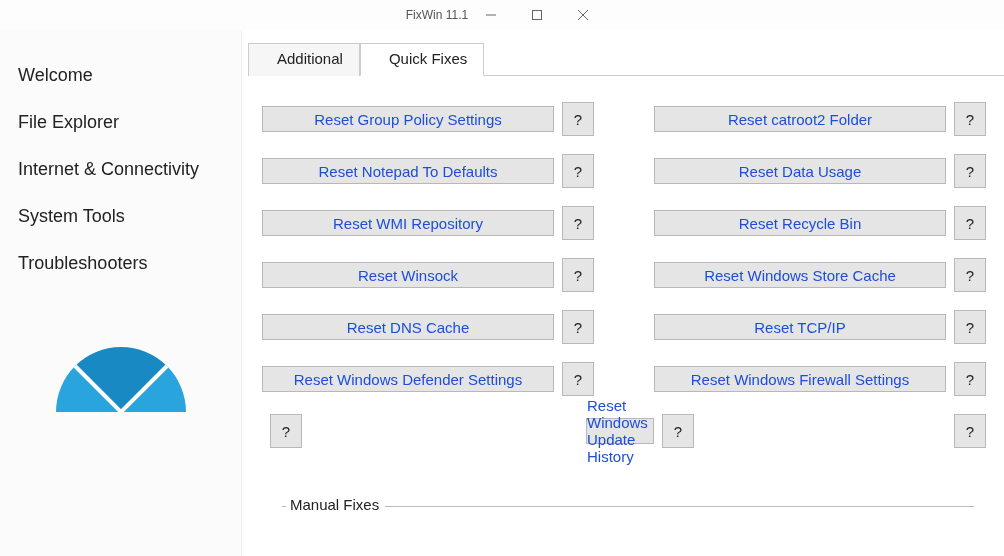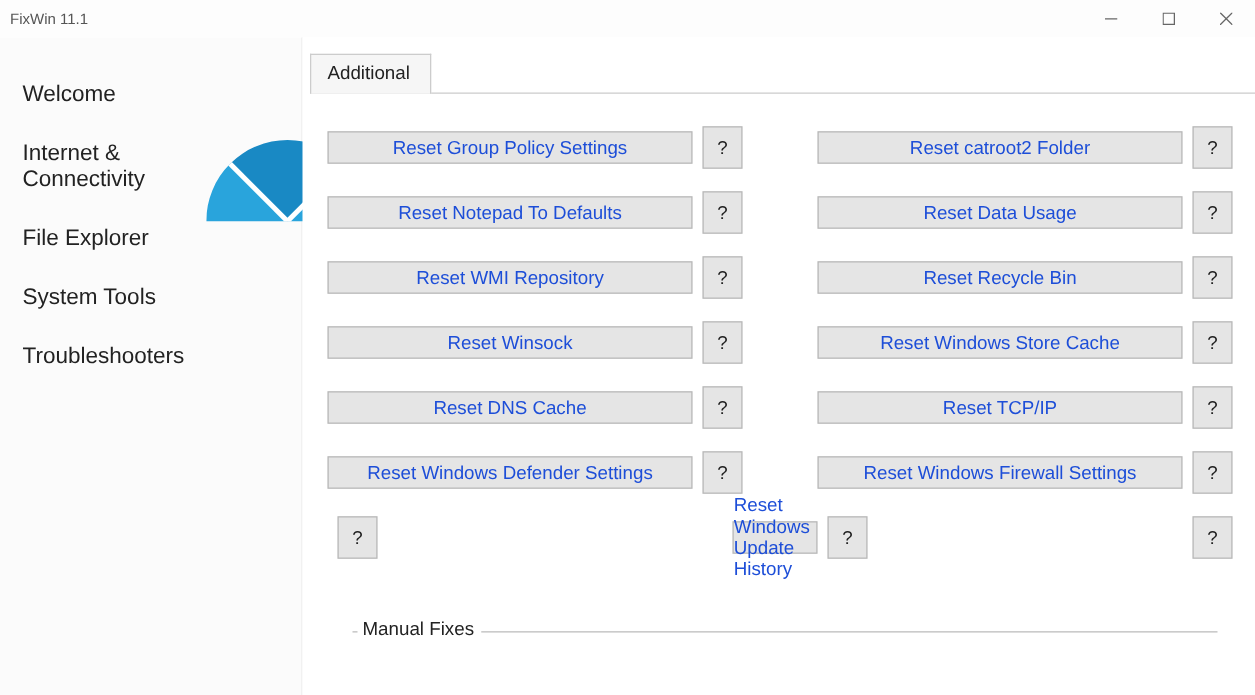--- a/index.html
+++ b/index.html
@@ -13,21 +13,21 @@
       width: 1004px;
       height: 556px;
       overflow: hidden;
       font-size: 14px;
       color: #222;
     }
     .titlebar {
       height: 30px;
       display: flex;
       align-items: center;
-      justify-content: space-between;
+      justify-content: center;
       padding: 0 0 0 8px;
       background: #fdfdfd;
     }
     .titlebar-title {
       font-size: 12px;
       color: #555;
     }
     .window-controls {
       display: flex;
       height: 100%;
@@ -49,21 +49,21 @@
     }
     .app-body {
       display: flex;
       height: calc(100% - 30px);
     }
     .sidebar {
       width: 242px;
       background: #fbfbfb;
       border-right: 1px solid #eee;
       display: flex;
-      flex-direction: row;
+      flex-direction: column;
       padding-top: 22px;
     }
     .sidebar-item {
       padding: 13px 18px 13px 18px;
       font-size: 18px;
       color: #222;
       cursor: pointer;
     }
     .sidebar-item.active {
       font-weight: 700;
@@ -105,21 +105,21 @@
       background: #fff;
       padding: 12px 0 0 0;
       position: relative;
     }
     .tabs {
       display: flex;
       border-bottom: 1px solid #ccc;
       margin-left: 6px;
     }
     .tab {
-      padding: 6px 16px 8px 13px;
+      padding: 6px 16px 8px 28px;
       font-size: 15px;
       background: #f0f0f0;
       border: 1px solid #ccc;
       border-bottom: none;
       margin-right: 0px;
       position: relative;
       top: 1px;
       cursor: pointer;
     }
     .tab.active {
@@ -209,35 +209,36 @@
           <line x1="10" y1="0" x2="0" y2="10"></line>
         </svg>
     </div>
   </div>
 </div>
 
 <div class="app-body">
   <div class="sidebar">
     <div id="sidebar-items">
         <div class="sidebar-item">Welcome</div>
+        <div class="sidebar-item">File Explorer</div>
         <div class="sidebar-item">Internet &amp; Connectivity</div>
-        <div class="sidebar-item">File Explorer</div>
         <div class="sidebar-item">System Tools</div>
         <div class="sidebar-item">Troubleshooters</div>
       </div>
     <div class="sidebar-logo">
       <div class="pie">
         <div class="pie-inner pie-lines"></div>
       </div>
     </div>
   </div>
 
   <div class="content">
     <div class="tabs" id="tab-bar">
         <div class="tab">Additional</div>
+        <div class="tab active">Quick Fixes</div>
       </div>
     <div class="tab-panel">
       <div class="fix-grid" id="fix-grid">
           <div class="fix-btn">Reset Group Policy Settings</div>
           <div class="help-btn">?</div>
           <div class="spacer"></div>
           <div class="fix-btn">Reset catroot2 Folder</div>
           <div class="help-btn">?</div>
           <div class="fix-btn">Reset Notepad To Defaults</div>
           <div class="help-btn">?</div>

